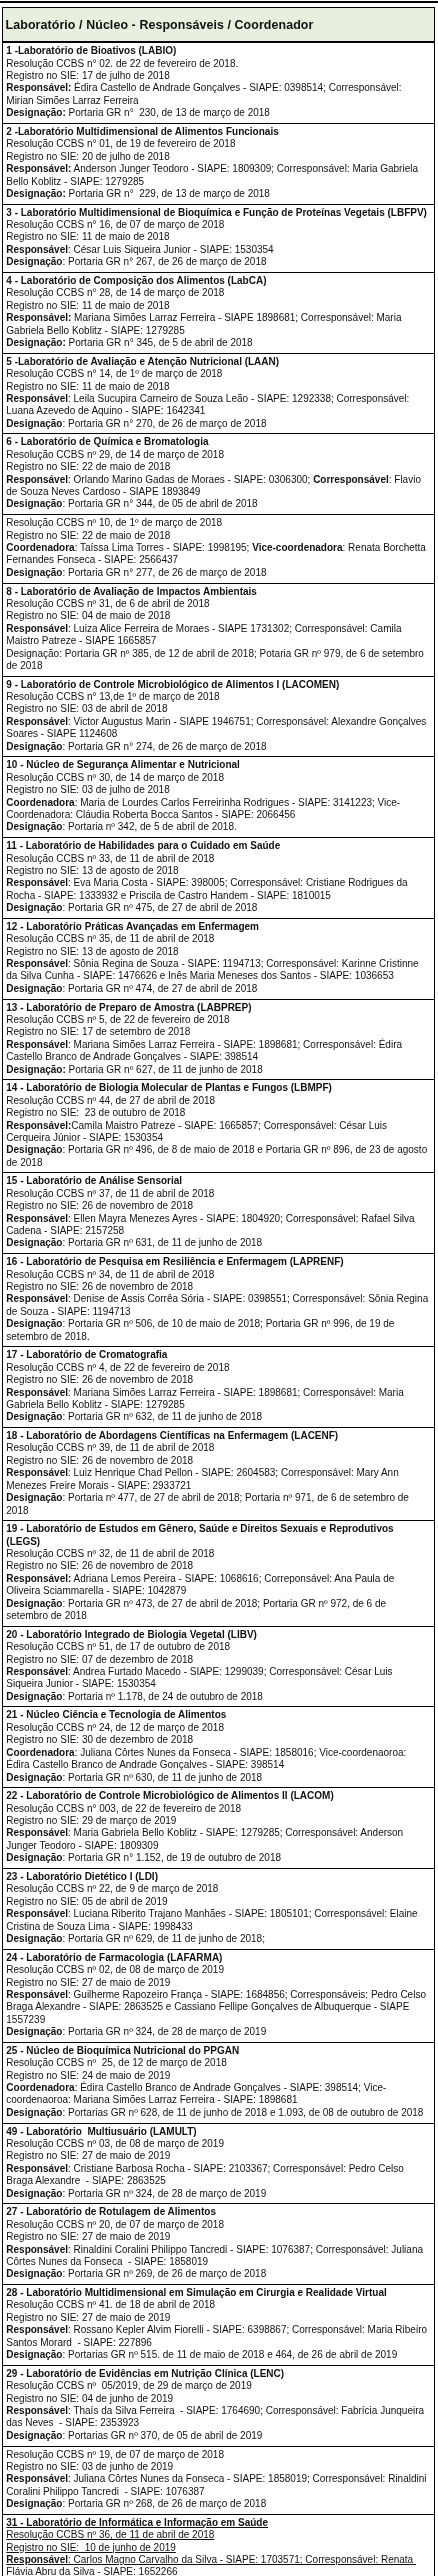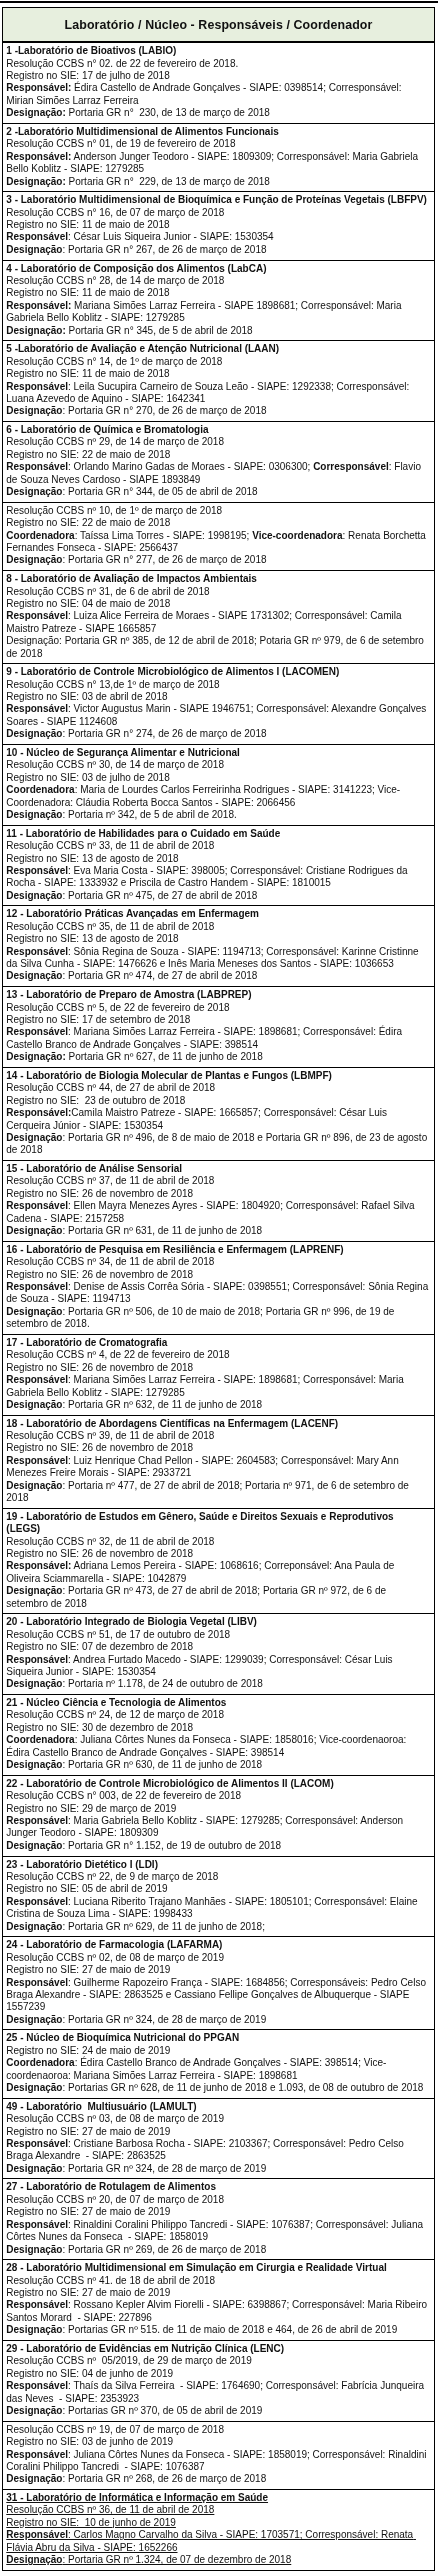--- a/index.html
+++ b/index.html
@@ -20,21 +20,21 @@
   .lab-table{
     margin-left:2px;
     width:433px;
     border:1.3px solid #000;
     box-sizing:border-box;
     background:#fff;
   }
   .header-row{
     background:#e7efde;
     border-bottom:2px solid #000;
-    text-align:center;
+    text-align:left;
     padding:9.8px 2.6px 9.2px 2.6px;
     font-weight:bold;
     font-size:12.4px;
     letter-spacing:0.1px;
   }
   .entry-row{
     border-bottom:1.3px solid #000;
     padding:2px 3.9px 3.3px 3.3px;
     font-size:10px;
     line-height:12.4px;
@@ -54,20 +54,21 @@
         <div class="entry-row">
           <div class="line"><span class="b">1 -Laboratório de Bioativos (LABIO)</span></div>
           <div class="line"><span>Resolução CCBS n° 02. de 22 de fevereiro de 2018.</span></div>
           <div class="line"><span>Registro no SIE: 17 de julho de 2018</span></div>
           <div class="line"><span class="b">Responsável:</span><span> Édira Castello de Andrade Gonçalves - SIAPE: 0398514; Corresponsável: Mirian Simões Larraz Ferreira</span></div>
           <div class="line"><span class="b">Designação:</span><span> Portaria GR n°  230, de 13 de março de 2018</span></div>
         </div>
         <div class="entry-row">
           <div class="line"><span class="b">2 -Laboratório Multidimensional de Alimentos Funcionais</span></div>
           <div class="line"><span>Resolução CCBS n° 01, de 19 de fevereiro de 2018</span></div>
+          <div class="line"><span>Registro no SIE: 20 de julho de 2018</span></div>
           <div class="line"><span class="b">Responsável:</span><span> Anderson Junger Teodoro - SIAPE: 1809309; Corresponsável: Maria Gabriela Bello Koblitz - SIAPE: 1279285</span></div>
           <div class="line"><span class="b">Designação:</span><span> Portaria GR n°  229, de 13 de março de 2018</span></div>
         </div>
         <div class="entry-row">
           <div class="line"><span class="b">3 - Laboratório Multidimensional de Bioquímica e Função de Proteínas Vegetais (LBFPV)</span></div>
           <div class="line"><span>Resolução CCBS n° 16, de 07 de março de 2018</span></div>
           <div class="line"><span>Registro no SIE: 11 de maio de 2018</span></div>
           <div class="line"><span class="b">Responsável</span><span>: César Luis Siqueira Junior - SIAPE: 1530354</span></div>
           <div class="line"><span class="b">Designação</span><span>: Portaria GR n° 267, de 26 de março de 2018</span></div>
         </div>
@@ -212,20 +213,21 @@
         </div>
         <div class="entry-row">
           <div class="line"><span class="b">24 - Laboratório de Farmacologia (LAFARMA)</span></div>
           <div class="line"><span>Resolução CCBS nº 02, de 08 de março de 2019</span></div>
           <div class="line"><span>Registro no SIE: 27 de maio de 2019</span></div>
           <div class="line"><span class="b">Responsável</span><span>: Guilherme Rapozeiro França - SIAPE: 1684856; Corresponsáveis: Pedro Celso Braga Alexandre - SIAPE: 2863525 e Cassiano Fellipe Gonçalves de Albuquerque - SIAPE 1557239</span></div>
           <div class="line"><span class="b">Designação</span><span>: Portaria GR nº 324, de 28 de março de 2019</span></div>
         </div>
         <div class="entry-row">
           <div class="line"><span class="b">25 - Núcleo de Bioquímica Nutricional do PPGAN</span></div>
+          <div class="line"><span>Resolução CCBS nº  25, de 12 de março de 2018</span></div>
           <div class="line"><span>Registro no SIE: 24 de maio de 2019</span></div>
           <div class="line"><span class="b">Coordenadora</span><span>: Édira Castello Branco de Andrade Gonçalves - SIAPE: 398514; Vice-coordenaoroa: Mariana Simões Larraz Ferreira - SIAPE: 1898681</span></div>
           <div class="line"><span class="b">Designação</span><span>: Portarias GR nº 628, de 11 de junho de 2018 e 1.093, de 08 de outubro de 2018</span></div>
         </div>
         <div class="entry-row">
           <div class="line"><span class="b">49 - Laboratório  Multiusuário (LAMULT)</span></div>
           <div class="line"><span>Resolução CCBS nº 03, de 08 de março de 2019</span></div>
           <div class="line"><span>Registro no SIE: 27 de maio de 2019</span></div>
           <div class="line"><span class="b">Responsável</span><span>: Cristiane Barbosa Rocha - SIAPE: 2103367; Corresponsável: Pedro Celso Braga Alexandre  - SIAPE: 2863525</span></div>
           <div class="line"><span class="b">Designação</span><span>: Portaria GR nº 324, de 28 de março de 2019</span></div>

